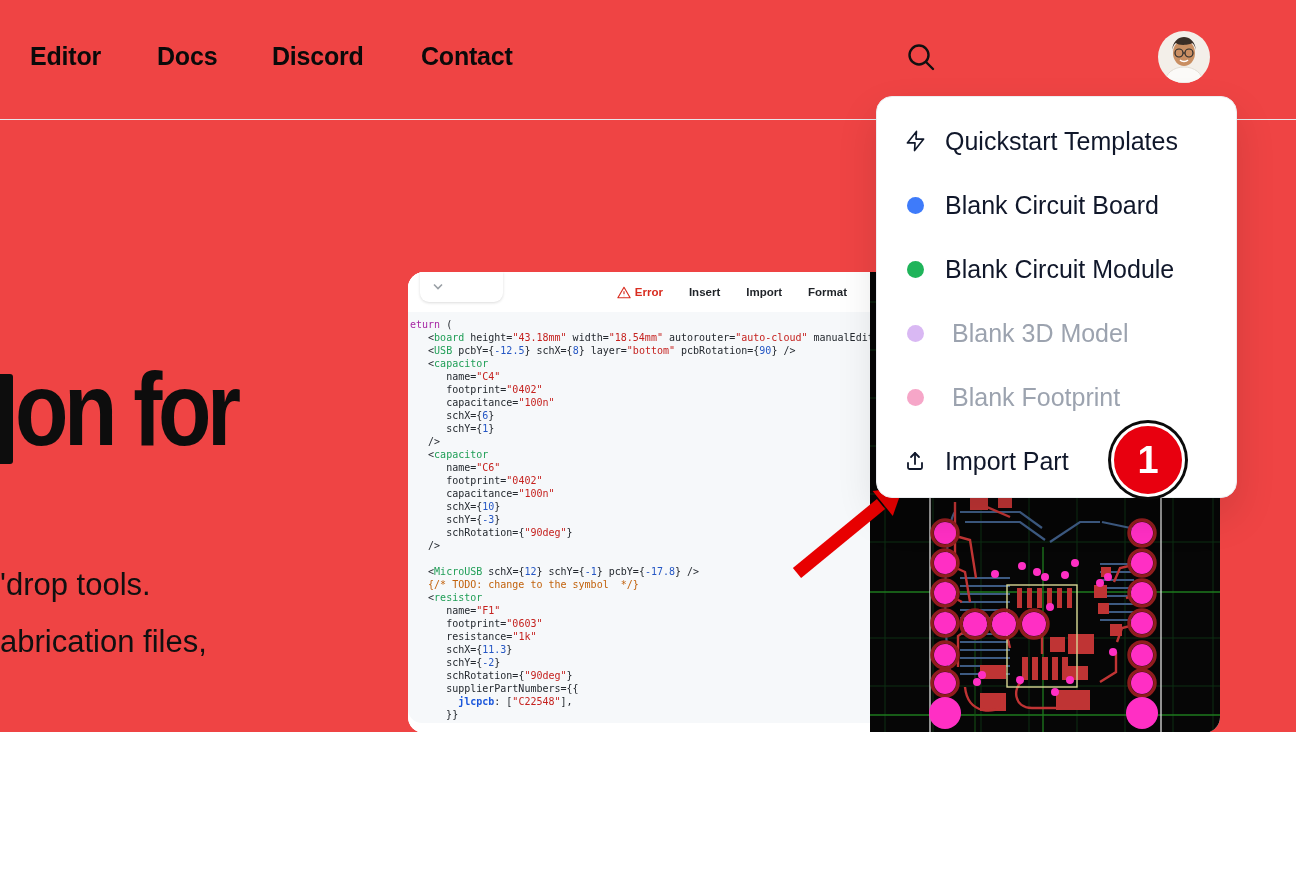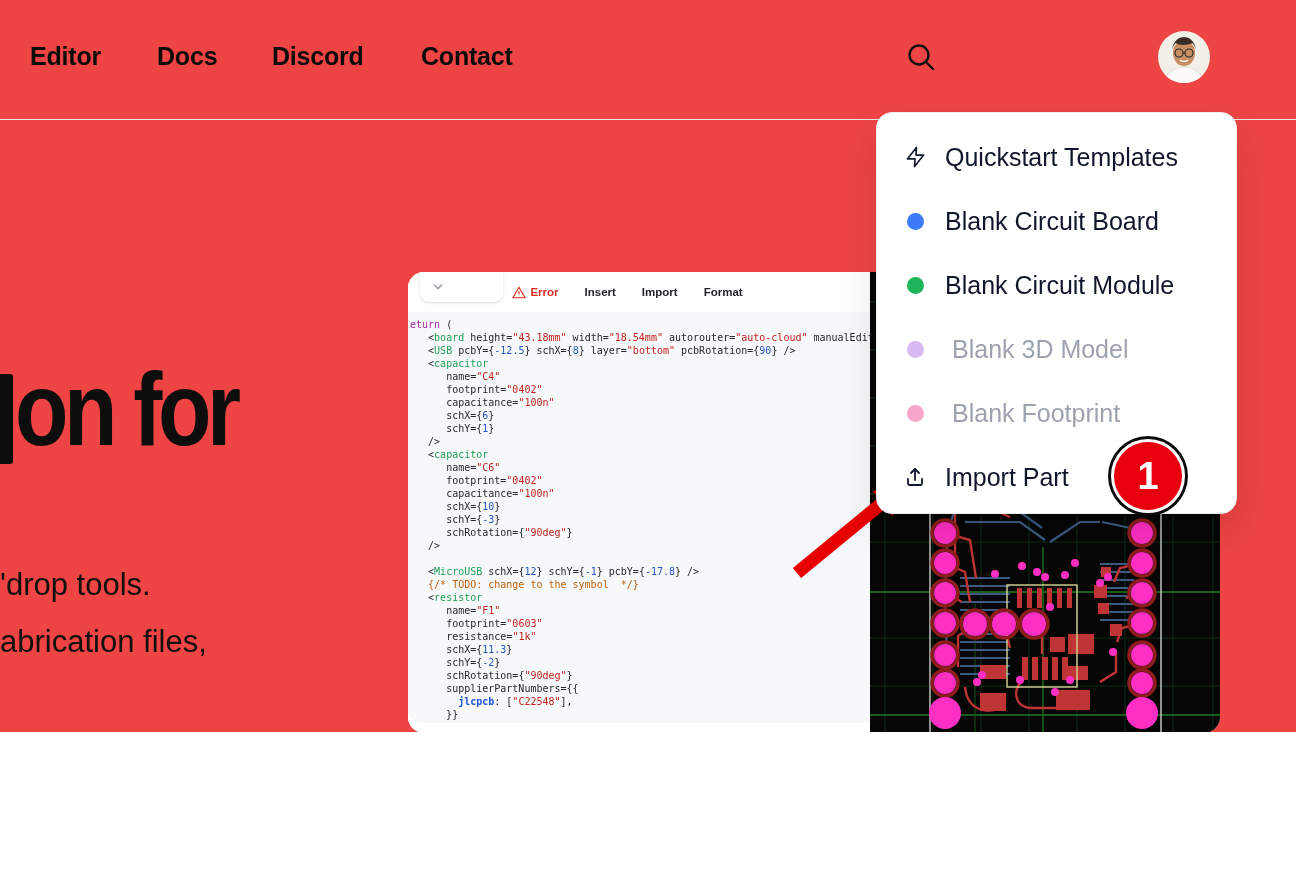--- a/index.html
+++ b/index.html
@@ -28,35 +28,35 @@
                border-radius:4px;background:linear-gradient(#fcfcfc,#eeeeee);font-size:15px;font-weight:bold;color:#333;cursor:pointer;}
   .gh-count{position:relative;margin-left:9px;height:34px;display:flex;align-items:center;padding:0 11px;
             border:1px solid #d4d4d4;border-radius:4px;background:#fafafa;font-size:15px;font-weight:bold;color:#333;cursor:pointer;box-sizing:border-box;}
   .gh-count::before{content:"";position:absolute;left:-5px;top:12px;width:8px;height:8px;background:#fafafa;
             border-left:1px solid #d4d4d4;border-bottom:1px solid #d4d4d4;transform:rotate(45deg);}
 
   
   .hero{position:absolute;left:408px;top:272px;width:812px;height:461px;border-radius:16px;overflow:hidden;background:#fff;z-index:1;}
   .editor-panel{position:absolute;left:0;top:0;width:462px;height:461px;background:#fff;}
   .editor-toolbar{position:absolute;left:0;top:0;width:462px;height:40px;background:#fff;display:flex;
-                  justify-content:center;align-items:center;gap:26px;padding-right:23px;box-sizing:border-box;}
+                  justify-content:flex-end;align-items:center;gap:26px;padding-right:23px;box-sizing:border-box;}
   .tb-item{font-size:11.5px;font-weight:600;color:#1f2328;display:flex;align-items:center;gap:4px;}
   .tb-error{color:#d92d20;}
   .editor-tab{position:absolute;left:12px;top:0;width:83px;height:30px;background:#fff;border-radius:0 0 9px 9px;
               box-shadow:0 1px 3px rgba(0,0,0,.14);display:flex;align-items:center;padding-left:12px;box-sizing:border-box;}
   .code-area{position:absolute;left:0;top:40px;width:462px;height:411px;background:#f6f8fa;border-radius:0 0 0 14px;
              padding:6px 12px 0 2px;box-sizing:border-box;overflow:hidden;
              font-family:"DejaVu Sans Mono",monospace;font-size:10px;line-height:13px;color:#24292f;}
   .code-line{white-space:pre;height:13px;}
   .tok-k{color:#a626a4;} .tok-t{color:#1f9e56;} .tok-a{color:#24292f;} .tok-s{color:#c5221f;}
   .tok-n{color:#2456c4;} .tok-c{color:#c2620c;} .tok-p{color:#1a56db;font-weight:bold;} .tok-pl{color:#24292f;}
   .pcb-panel{position:absolute;left:462px;top:0;width:350px;height:461px;}
 
   
-  .dropdown{position:absolute;left:876px;top:112px;width:361px;height:402px;background:#fff;border:1px solid #eceef1;
+  .dropdown{position:absolute;left:876px;top:96px;width:361px;height:402px;background:#fff;border:1px solid #eceef1;
             border-radius:16px;box-shadow:0 18px 40px rgba(0,0,0,.12);z-index:10;box-sizing:border-box;padding-top:12px;}
   .dd-item{height:64px;display:flex;align-items:center;padding-left:25px;gap:17px;font-size:25px;font-weight:500;
            color:#10172a;cursor:pointer;}
   .dd-item.disabled{color:#9ca3af;cursor:default;gap:24px;}
   .dd-icon{width:26px;display:flex;justify-content:center;align-items:center;}
   .dot{width:17px;height:17px;border-radius:50%;display:block;}
   .annotation-badge{position:absolute;left:234px;top:326px;width:68px;height:68px;border-radius:50%;background:#e8000f;
             border:3px solid #fff;box-shadow:0 0 0 3px #0b0b0b;display:flex;align-items:center;justify-content:center;
             color:#fff;font-size:38px;font-weight:bold;z-index:11;}
 

